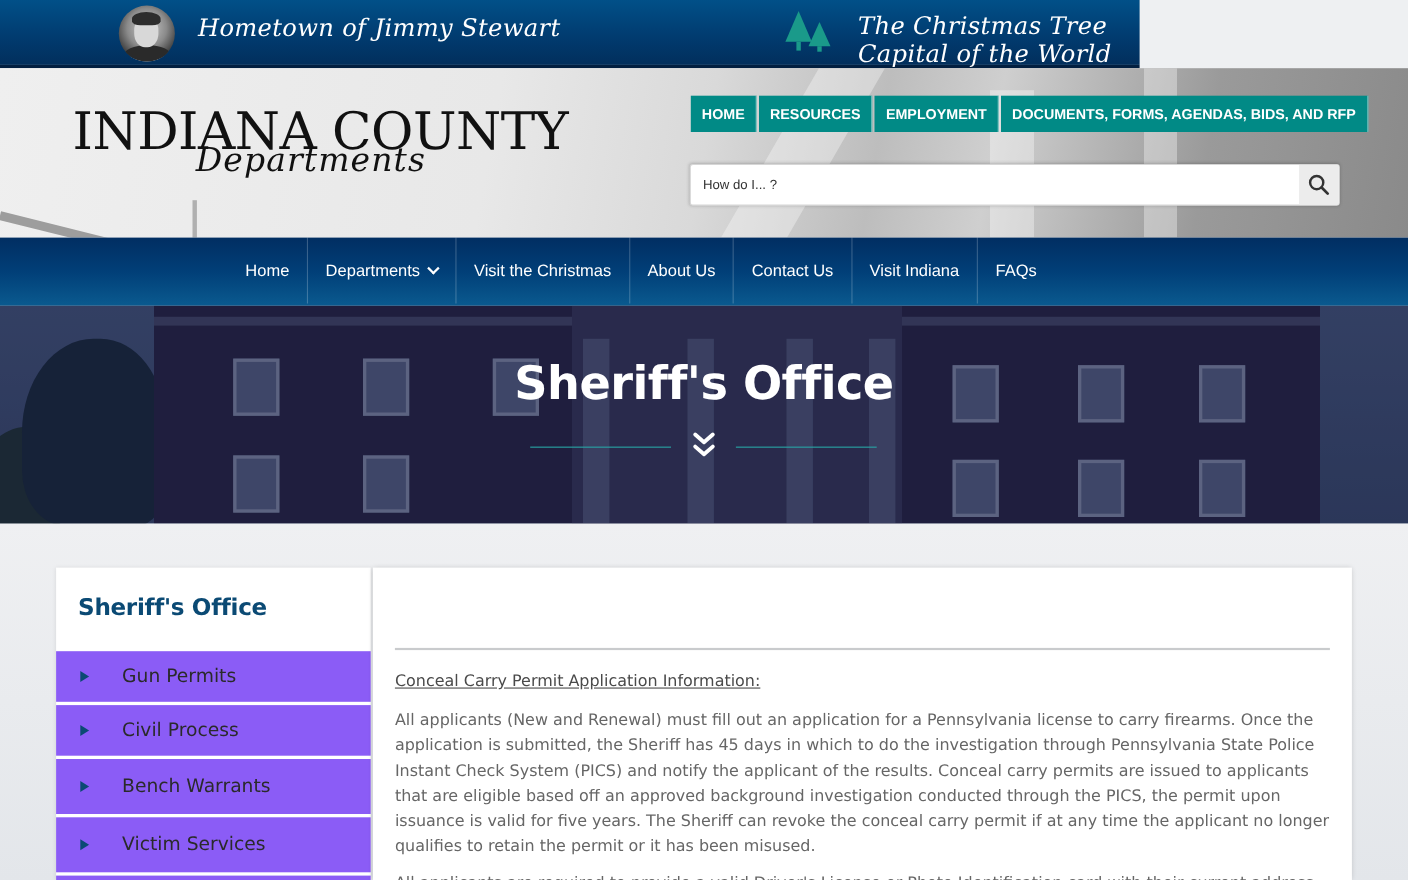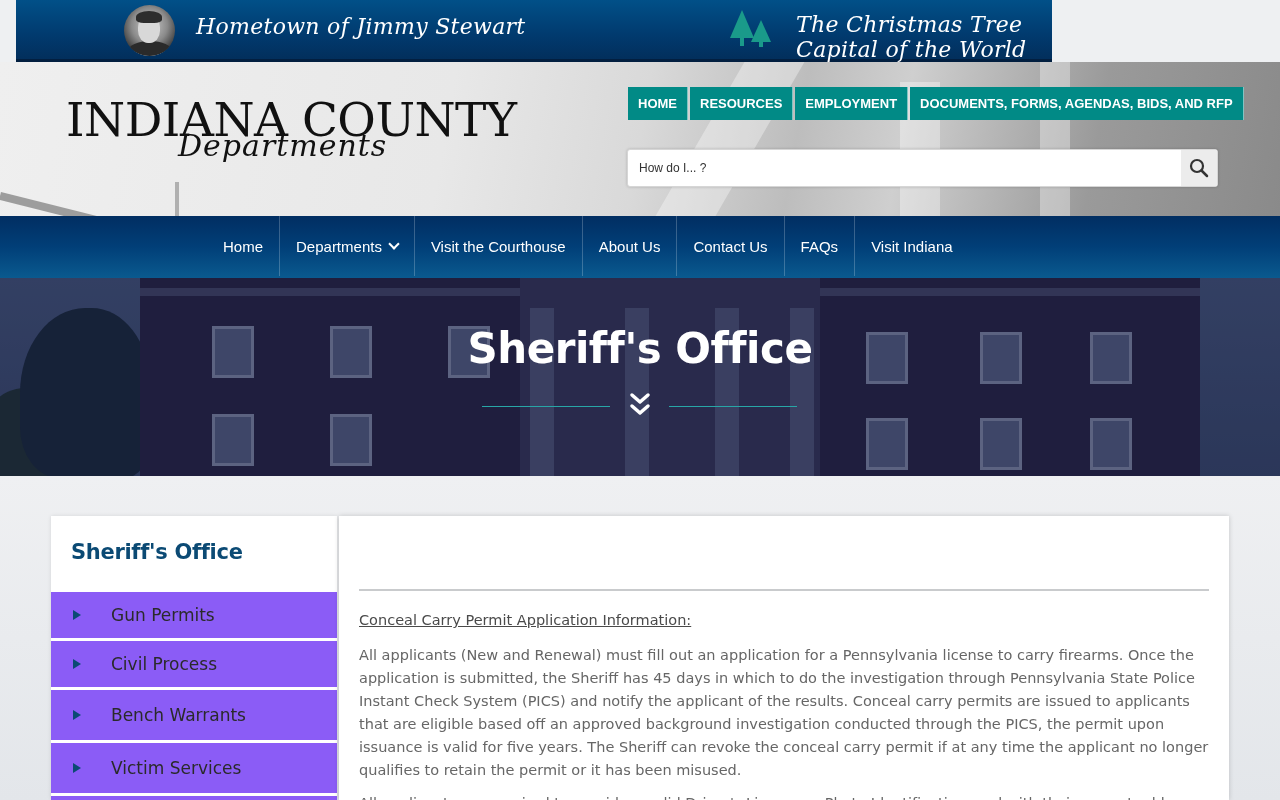--- a/index.html
+++ b/index.html
@@ -1,21 +1,21 @@
 <!DOCTYPE html>
 <html><head>
 <meta charset="utf-8">
 <style>
   * { box-sizing: border-box; margin: 0; padding: 0; }
   html, body { width: 1280px; height: 800px; overflow: hidden; }
   body { font-family: "DejaVu Sans", sans-serif; background: #eef0f2; position: relative; }
 
   
   .topbar { position: absolute; left: 0; top: 0; width: 1036px; height: 62px;
-    background: linear-gradient(#015088 0%, #013a6e 60%, #022f5c 100%); border-bottom: 3px solid #021f40; margin-left: 16px; }
+    background: linear-gradient(#015088 0%, #013a6e 60%, #022f5c 100%); border-bottom: 3px solid #021f40; }
   .avatar { position: absolute; left: 108px; top: 5px; width: 51px; height: 51px; border-radius: 50%;
     background: radial-gradient(circle at 50% 40%, #cfcfcf 0%, #8a8a8a 45%, #3a3a3a 75%, #e6e6e6 76%); overflow: hidden; }
   .avatar .face { position: absolute; left: 14px; top: 10px; width: 22px; height: 28px; border-radius: 45%; background: #d8d8d8; }
   .avatar .hair { position: absolute; left: 12px; top: 6px; width: 26px; height: 12px; border-radius: 50% 50% 30% 30%; background: #2d2d2d; }
   .avatar .suit { position: absolute; left: 4px; top: 36px; width: 44px; height: 20px; border-radius: 50% 50% 0 0; background: #2a2a2a; }
   .script { font-family: "DejaVu Serif", serif; font-style: italic; color: #ffffff; font-size: 22px; position: absolute; letter-spacing: 0.3px; }
   .tagline-left { left: 180px; top: 14px; }
   .tagline-right { left: 780px; top: 12px; }
   .trees { position: absolute; left: 712px; top: 10px; width: 46px; height: 38px; }
 
@@ -126,33 +126,33 @@
 <nav class="mainnav">
   <ul>
     <li>
         <span>Home</span>
       </li>
     <li>
         <span>Departments</span>
         <span class="chev"></span>
       </li>
     <li>
-        <span>Visit the Courthouse</span>
+        <span>Visit the Christmas</span>
       </li>
     <li>
         <span>About Us</span>
       </li>
     <li>
         <span>Contact Us</span>
       </li>
     <li>
+        <span>Visit Indiana</span>
+      </li>
+    <li>
         <span>FAQs</span>
-      </li>
-    <li>
-        <span>Visit Indiana</span>
       </li>
   </ul>
 </nav>
 
 <section class="hero">
   <div class="sky"></div>
   <div class="tree2"></div>
   <div class="tree"></div>
   <div class="bldg">
     <div class="cornice"></div>

